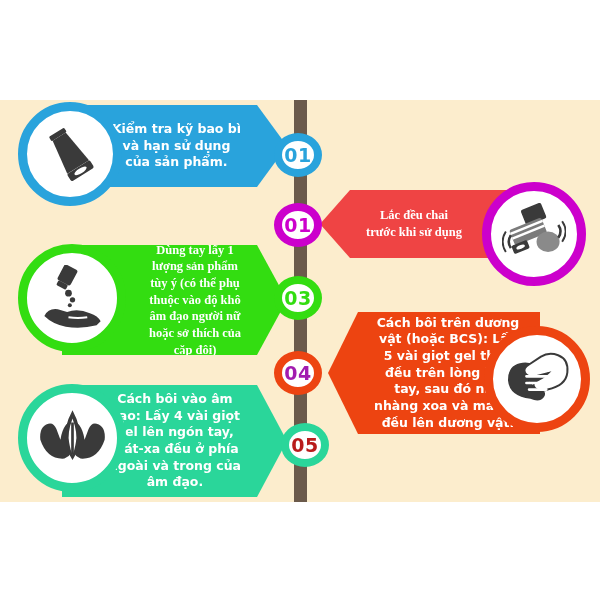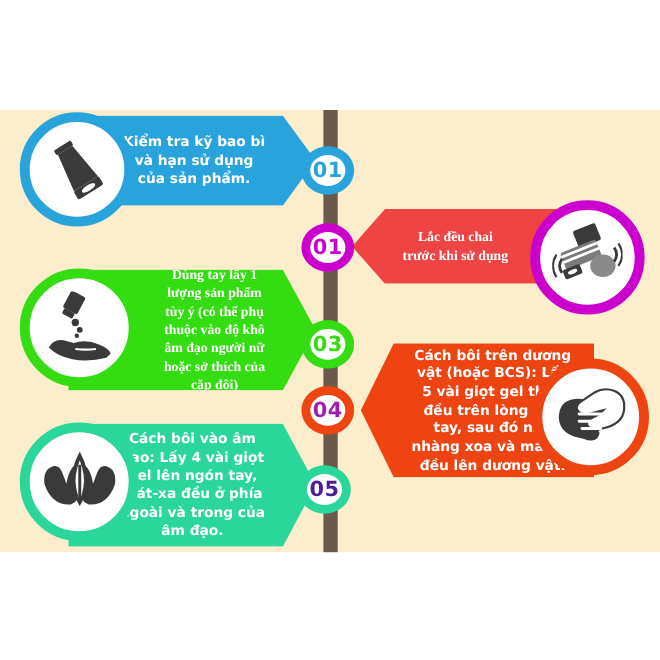--- a/index.html
+++ b/index.html
@@ -104,21 +104,21 @@
               <rect x="29" y="28" width="16" height="8" rx="2" fill="#3a3a3a"></rect>
             </g>
             <circle cx="44" cy="42" r="5" fill="#3a3a3a"></circle>
             <circle cx="50" cy="52" r="4" fill="#3a3a3a"></circle>
             <circle cx="46" cy="60" r="3" fill="#3a3a3a"></circle>
             <path d="M8 76 q6 -12 20 -10 l14 4 q16 -6 34 2 q12 4 16 12 l-6 6 q-24 6 -46 2 q-20 -4 -32 -16 Z" fill="#3a3a3a"></path>
             <path d="M44 78 q14 2 28 0" stroke="#ffffff" stroke-width="3" fill="none"></path>
           </svg>
         </span>
       </div>
-      <div class="badge" style="left:274px;top:291px;border-color:#33dd11;color:#33dd11;">
+      <div class="badge" style="left:274px;top:276px;border-color:#33dd11;color:#33dd11;">
         <span>03</span>
       </div>
       <div class="banner right" style="left:328px;top:312px;width:212px;height:122px;background:#ed4411;">
         <div class="btext">Cách bôi trên dương
 vật (hoặc BCS): Lấy
 5 vài giọt gel thoa
 đều trên lòng bàn
 tay, sau đó nhẹ
 nhàng xoa và mát-xa
 đều lên dương vật.</div>
@@ -147,17 +147,17 @@
         <span>
           <svg width="67" height="67" viewBox="0 0 100 100">
             <path d="M2 52 q-2 -20 12 -24 q8 -2 12 8 l6 16 q2 -14 8 -22 q6 -8 10 2 l4 22 q-2 20 -16 26 Q12 82 2 52 Z" fill="#3a3a3a"></path>
             <path d="M98 52 q2 -20 -12 -24 q-8 -2 -12 8 l-6 16 q-2 -14 -8 -22 q-6 -8 -10 2 l-4 22 q2 20 16 26 Q88 82 98 52 Z" fill="#3a3a3a"></path>
             <path d="M50 8 q14 26 10 46 q-3 18 -10 28 q-7 -10 -10 -28 q-4 -20 10 -46 Z" fill="#3a3a3a"></path>
             <path d="M50 20 q8 22 5 36 q-2 12 -5 18 q-3 -6 -5 -18 q-3 -14 5 -36 Z" fill="#ffffff"></path>
             <path d="M50 26 v48" stroke="#3a3a3a" stroke-width="4"></path>
           </svg>
         </span>
       </div>
-      <div class="badge" style="left:271px;top:423px;border-color:#2ad69a;color:#4c1d95;">
+      <div class="badge" style="left:281px;top:423px;border-color:#2ad69a;color:#b91c1c;">
         <span>05</span>
       </div>
     </div>
 </div>
 
 </body></html>

